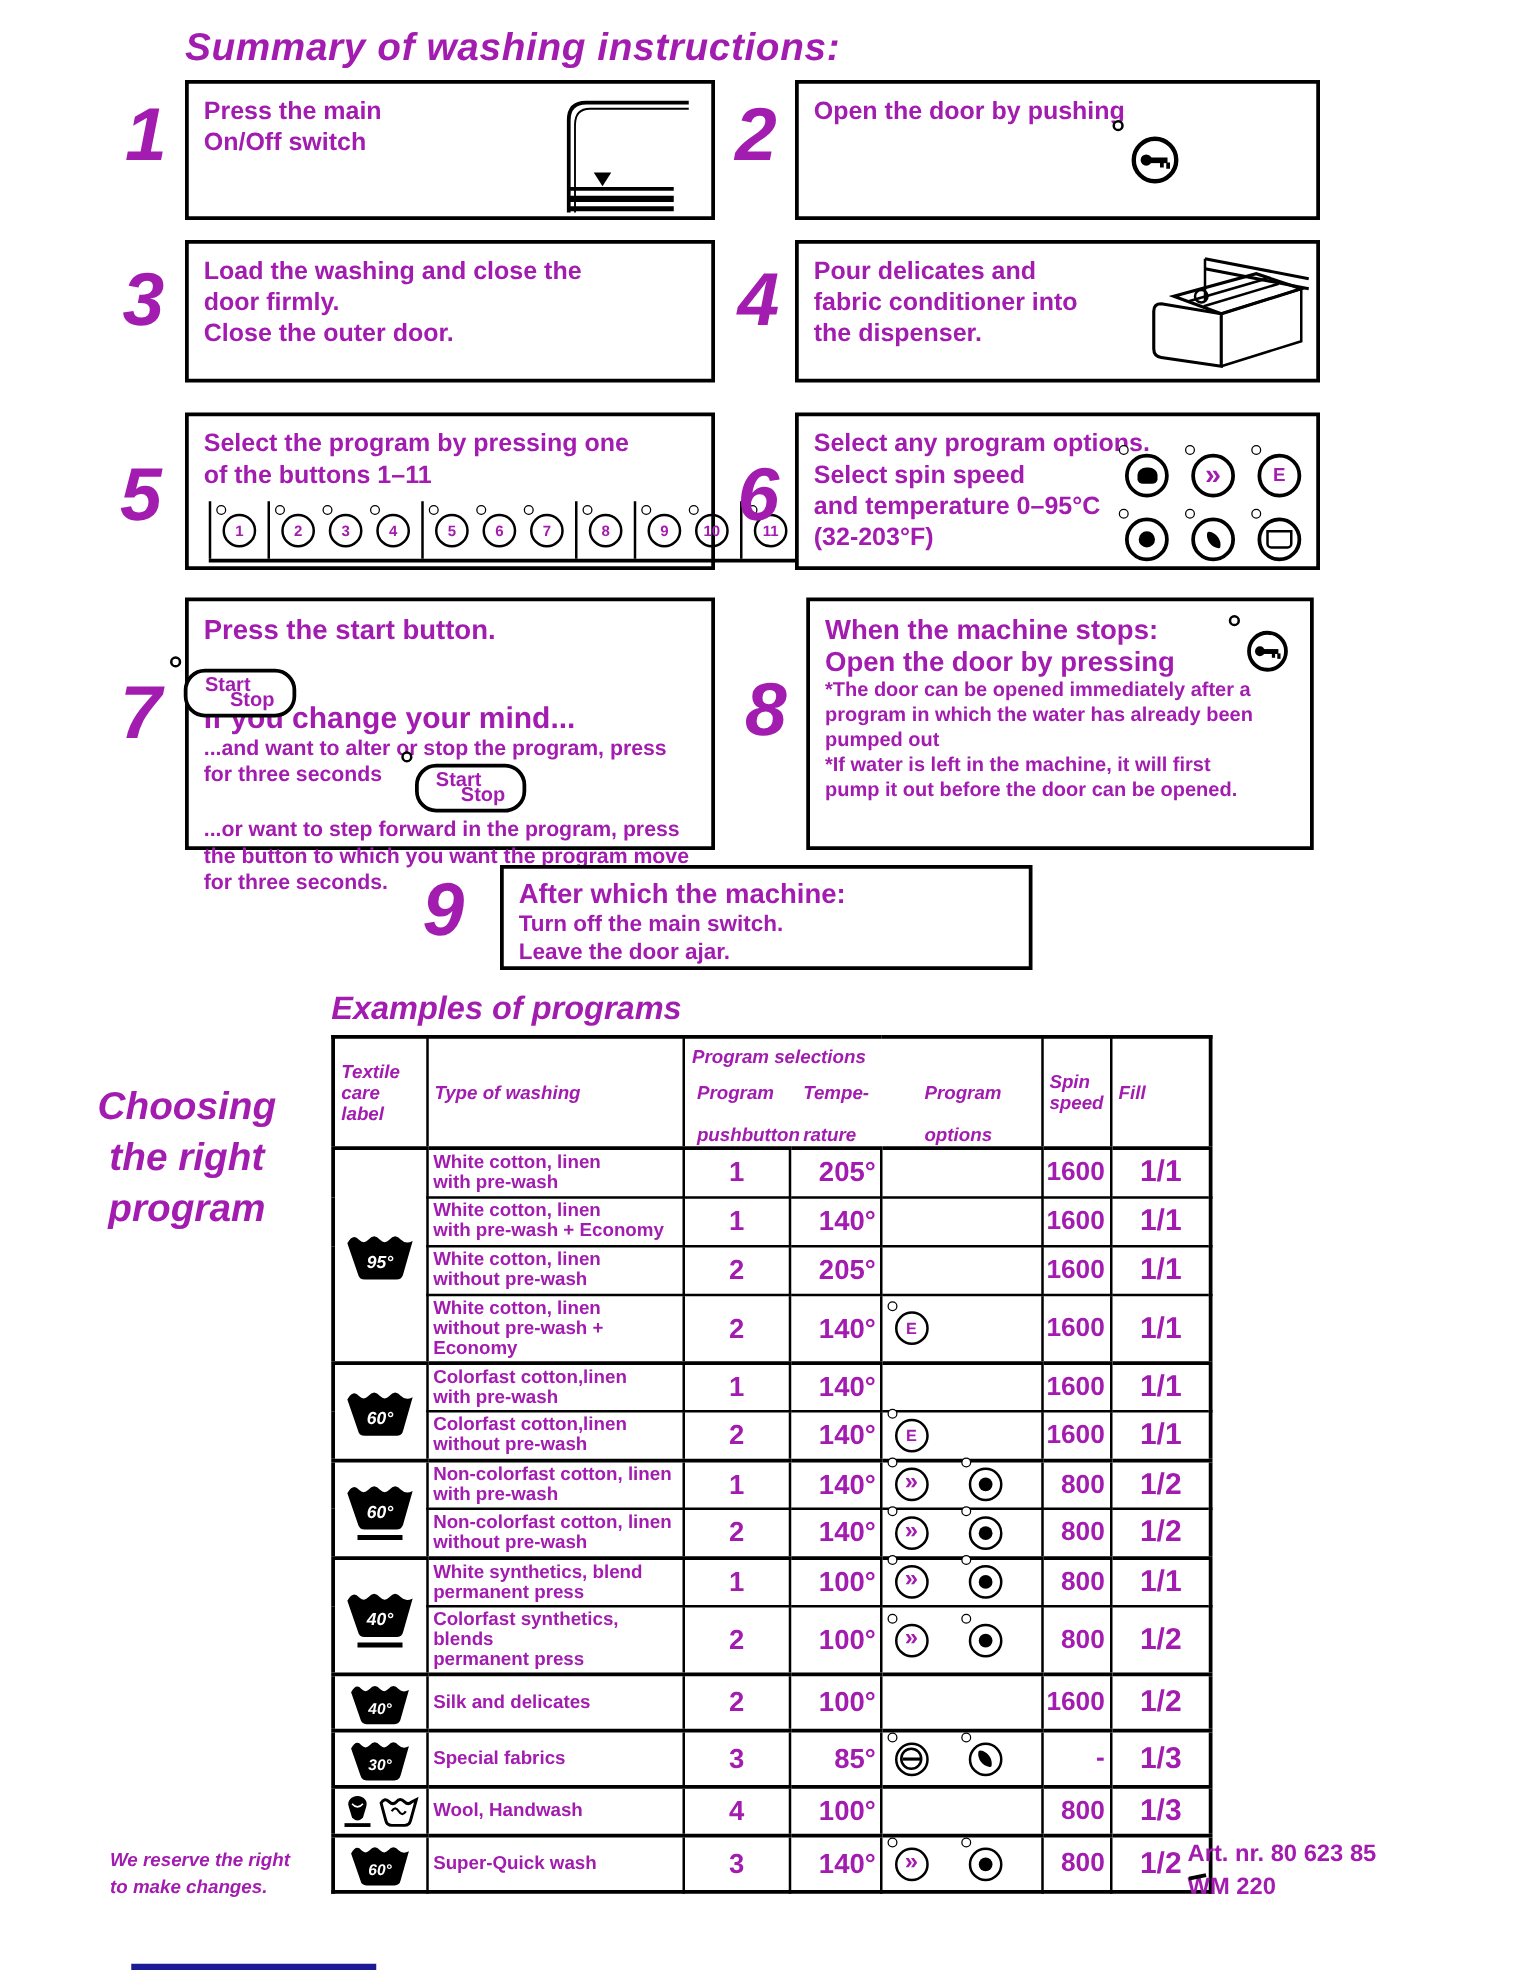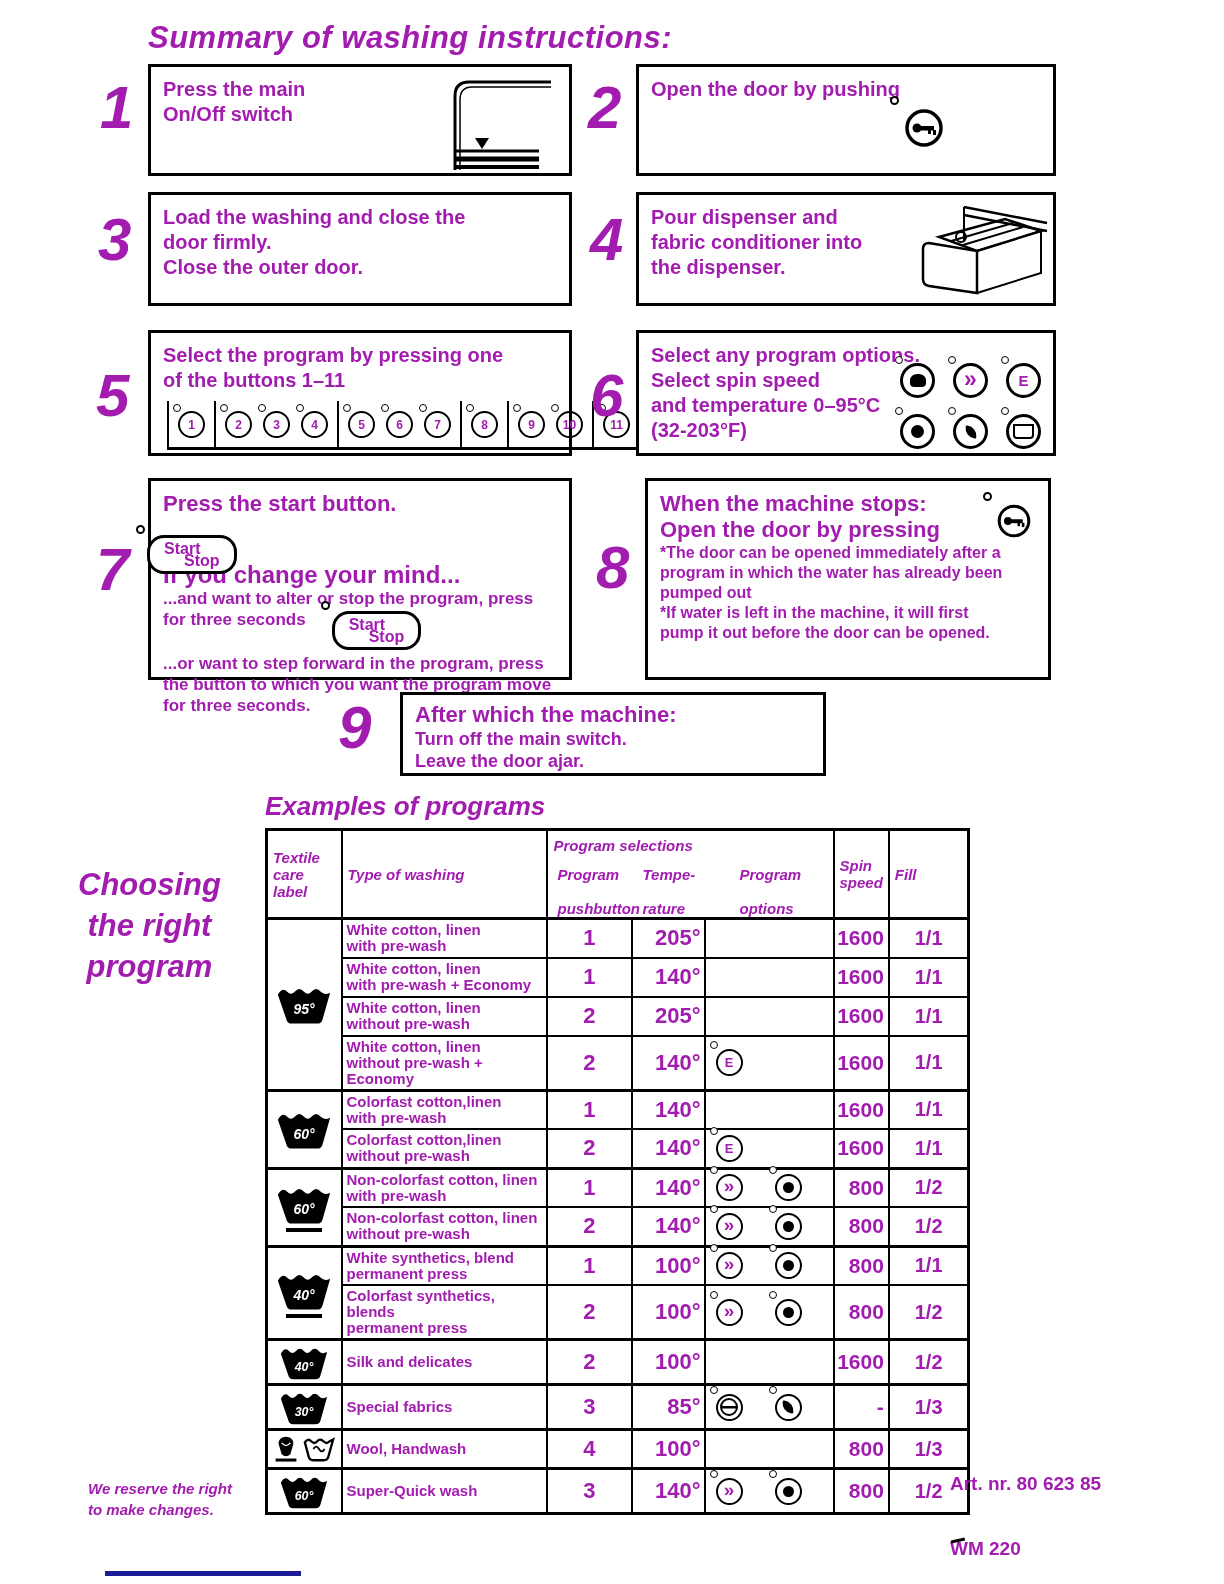--- a/index.html
+++ b/index.html
@@ -76,28 +76,28 @@
   .col-care{width:75px;} .col-type{width:205px;} .col-push{width:85px;} .col-temp{width:72px;}
   .col-opts{width:128px;} .col-spin{width:52px;} .col-fill{width:80px;}
   .ptable tr { height:39px; }
   td.care { text-align:center; padding:2px; }
   td.type { font-size:15px; line-height:16px; padding:2px 4px; }
   td.push { font-size:22px; text-align:center; }
   td.temp { font-size:22px; text-align:right; padding-right:3px; }
   td.opts { padding-left:10px; }
   td.opts .wrap { display:flex; gap:32px; align-items:center; }
   td.spin { font-size:21px; text-align:right; padding-right:4px; }
-  td.fill { font-size:20px; text-align:center; }
+  td.fill { font-size:24px; text-align:center; }
   .tub { display:block; margin:0 auto; width:56px; height:44px; }
   .tub-bar { width:36px; height:4px; background:#000; margin:2px auto 0; }
   .care-pair { display:flex; gap:4px; align-items:center; justify-content:center; }
   
   .footer-left { left:88px; top:1478px; font-size:15px; font-style:italic; line-height:21px; }
   .footer-right { left:950px; top:1471px; font-size:19px; line-height:26px; }
-  .wm { position:relative; display:inline-block;margin-top:39px; }
+  .wm { position:relative; display:inline-block; }
   .wm::before { content:""; position:absolute; left:1px; top:3px; width:14px; height:3px; background:#000; transform:rotate(-12deg); }
   .blue-bar { left:105px; top:1571px; width:196px; height:5px; background:#1b1b96; }
   .mini-note { font-size:16px; line-height:20px; }
 </style>
 </head>
 <body>
 
 <div class="page">
 
   <div class="abs main-title">Summary of washing instructions:</div>
@@ -133,21 +133,21 @@
 
   <div class="abs num" style="left:98px;top:210px;">3</div>
   <div class="box" style="left:148px;top:192px;width:424px;height:114px;">
     <div class="t20">Load the washing and close the</div>
     <div class="t20">door firmly.</div>
     <div class="t20">Close the outer door.</div>
   </div>
 
   <div class="abs num" style="left:590px;top:210px;">4</div>
   <div class="box" style="left:636px;top:192px;width:420px;height:114px;">
-    <div class="t20">Pour dispenser and</div>
+    <div class="t20">Pour delicates and</div>
     <div class="t20">fabric conditioner into</div>
     <div class="t20">the dispenser.</div>
     <svg class="abs" style="right:4px;top:6px;" width="140" height="100" viewBox="0 0 140 100">
       <path d="M55 14 L138 30" stroke="#000" stroke-width="2.5" fill="none"></path>
       <path d="M55 6 L138 22" stroke="#000" stroke-width="2.5" fill="none"></path>
       <path d="M55 6 L55 40" stroke="#000" stroke-width="2" fill="none"></path>
       <path d="M30 36 L96 18 L132 30 L68 50 Z" fill="none" stroke="#000" stroke-width="2.5"></path>
       <path d="M42 40 L104 22" stroke="#000" stroke-width="2" fill="none"></path>
       <path d="M54 44 L114 26" stroke="#000" stroke-width="2" fill="none"></path>
       <circle cx="52" cy="36" r="5" fill="none" stroke="#000" stroke-width="2"></circle>

